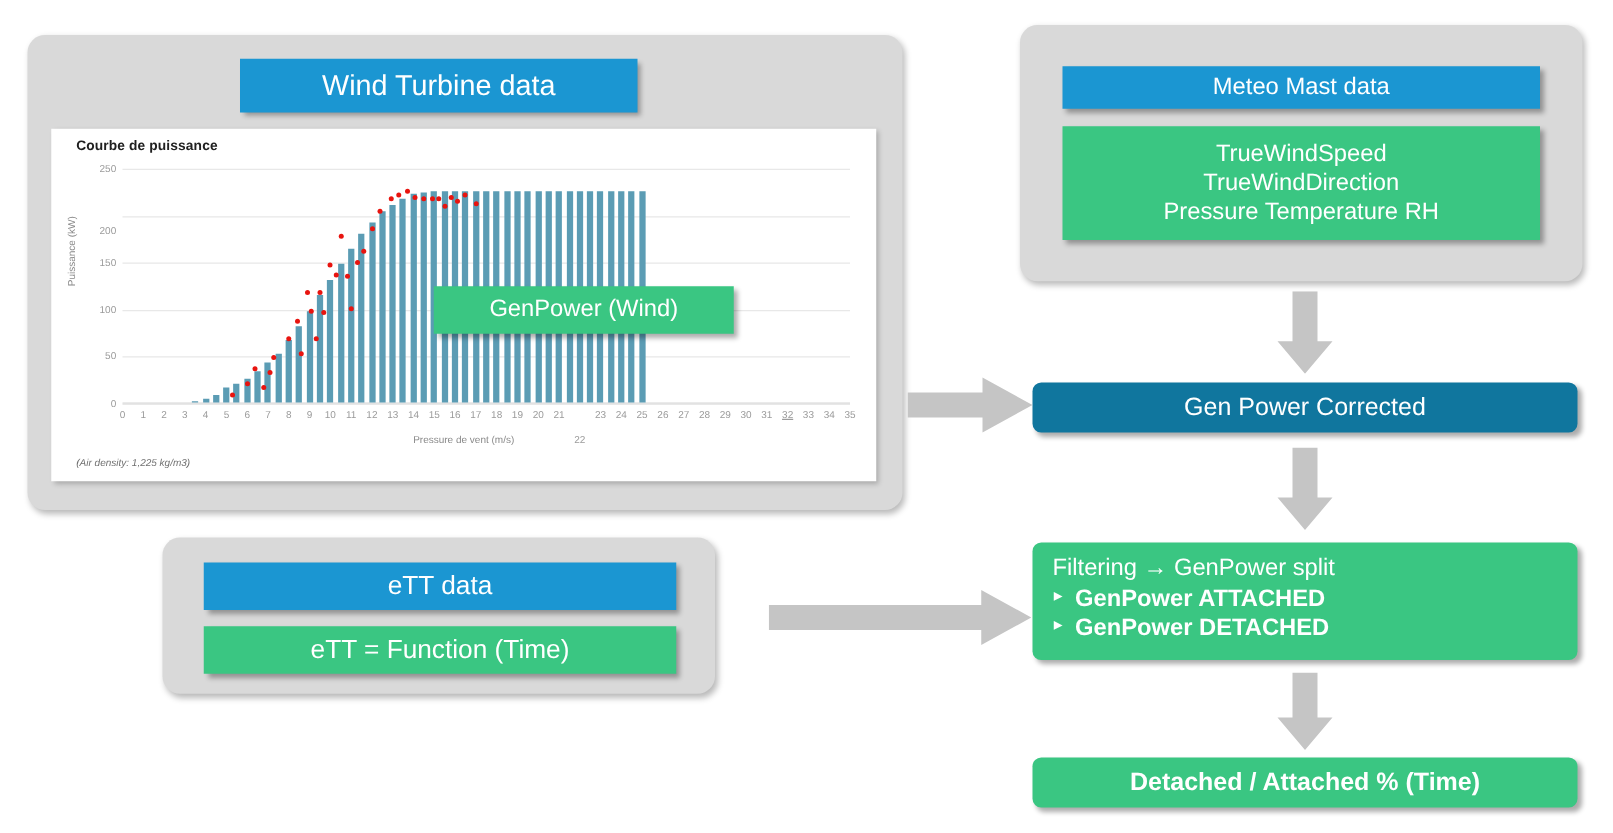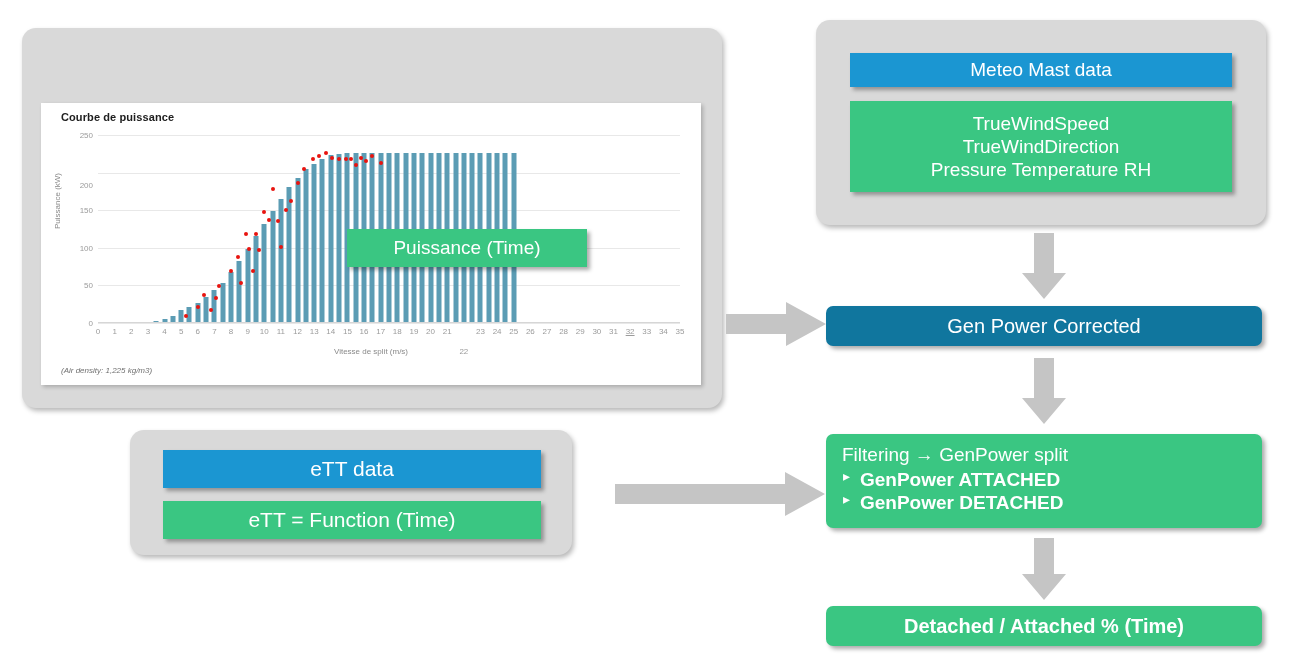--- a/index.html
+++ b/index.html
@@ -123,25 +123,28 @@
   .arrow { position: absolute; }
   .arrow svg { display: block; }
 </style>
 </head>
 <body>
 
 <div id="root">
 
   <div class="panel" id="wt-panel"></div>
 
+  <div class="box blue" id="wt-title">
+    <span>Wind Turbine data</span>
+  </div>
 
   <div id="chart-card">
     <div class="chart-title">Courbe de puissance</div>
     <div class="ylabel">Puissance (kW)</div>
-    <div class="xlabel">Vitesse de split (m/s)</div>
+    <div class="xlabel">Pressure de vent (m/s)</div>
     <div class="note">(Air density: 1,225 kg/m3)</div>
     <div class="plot" id="plot">
       <div class="axis-x"></div>
     <div class="gridline" style="top: 188px;"></div>
         <div class="ytick" style="top: 188px;">0</div>
         <div class="gridline" style="top: 150.4px;"></div>
         <div class="ytick" style="top: 150.4px;">50</div>
         <div class="gridline" style="top: 112.8px;"></div>
         <div class="ytick" style="top: 112.8px;">100</div>
         <div class="gridline" style="top: 75.2px;"></div>
@@ -262,21 +265,21 @@
         <div class="dot" style="left: 252.754px; top: 19.552px;"></div>
         <div class="dot" style="left: 257.743px; top: 26.32px;"></div>
         <div class="dot" style="left: 262.731px; top: 18.8px;"></div>
         <div class="dot" style="left: 267.72px; top: 21.808px;"></div>
         <div class="dot" style="left: 274.371px; top: 17.296px;"></div>
         <div class="dot" style="left: 282.686px; top: 24.064px;"></div>
       </div>
   </div>
 
   <div class="box green" id="genpower-box">
-    <span>Puissance  (Time)</span>
+    <span>GenPower  (Wind)</span>
   </div>
 
   <div class="panel" id="ett-panel"></div>
   <div class="box blue" id="ett-title">
     <span>eTT data</span>
   </div>
   <div class="box green" id="ett-func">
     <span>eTT = Function (Time)</span>
   </div>
 

